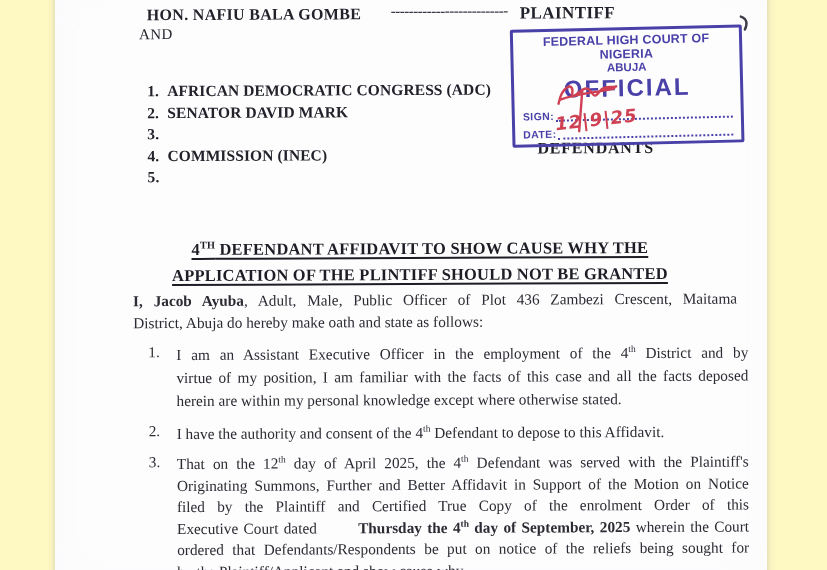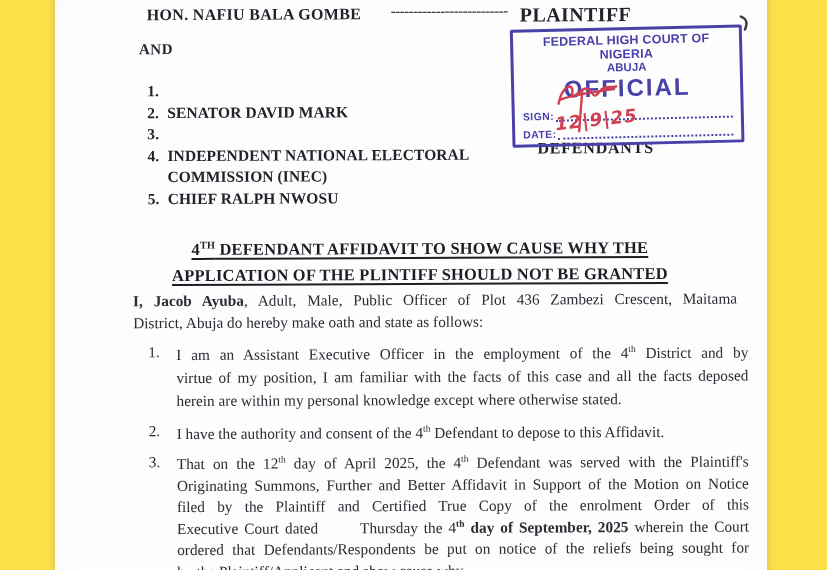--- a/index.html
+++ b/index.html
@@ -1,36 +1,36 @@
 <!DOCTYPE html>
 <html><head>
 <meta charset="utf-8">
 <style>
   html,body{margin:0;padding:0;}
   #photo{
     position:relative;width:827px;height:570px;overflow:hidden;
-    background:#fde047;
+    background:#fef9c3;
     font-family:"Liberation Serif","DejaVu Serif",serif;
   }
   #sheet{
     position:absolute;left:55px;top:-20px;width:712px;height:610px;
     background:#fdfdfe;
     box-shadow:0 0 7px rgba(90,90,110,.28), inset 0 0 40px rgba(250,250,252,.6);
   }
   #content{
     position:absolute;left:0;top:0;width:827px;height:570px;
     transform:rotate(-0.25deg);
     color:#26262e;
   }
   .abs{position:absolute;}
   
   #plaintiff-name{left:148px;top:5px;font-size:16px;font-weight:700;letter-spacing:.3px;color:#22222b;}
   #dash-leader{left:392px;top:3px;font-size:15px;font-weight:700;letter-spacing:-.5px;color:#3a3a44;}
-  #plaintiff-role{left:521px;top:4px;font-size:20px;font-weight:700;letter-spacing:.4px;color:#22222b;}
-  #and-label{left:140px;top:40px;font-size:15px;font-weight:700;letter-spacing:.5px;}
+  #plaintiff-role{left:521px;top:4px;font-size:17px;font-weight:700;letter-spacing:.4px;color:#22222b;}
+  #and-label{left:140px;top:25px;font-size:15px;font-weight:400;letter-spacing:.5px;}
   
   #defendants-list{left:148px;top:79px;width:380px;}
   .def-row{display:flex;font-size:15.5px;font-weight:700;line-height:21.5px;color:#22222b;letter-spacing:.1px;}
   .def-num{width:20px;flex:0 0 20px;}
   #defendants-role{left:538px;top:140px;font-size:16px;font-weight:700;letter-spacing:.8px;color:#1f1f28;}
   
   #stamp{
     left:512px;top:28px;width:232px;height:118px;
     border:3px solid #4a41a8;border-radius:2px;
     transform:rotate(-1.1deg);
@@ -76,42 +76,41 @@
   <div id="content">
 
     <div class="abs" id="plaintiff-name">HON. NAFIU BALA GOMBE</div>
     <div class="abs" id="dash-leader">--------------------------</div>
     <div class="abs" id="plaintiff-role">PLAINTIFF</div>
     <div class="abs" id="and-label">AND</div>
 
     <div class="abs" id="defendants-list">
         <div class="def-row">
           <span class="def-num">1.</span>
+          <div>
+            <div>AFRICAN DEMOCRATIC CONGRESS (ADC)</div>
+          </div>
         </div>
         <div class="def-row">
           <span class="def-num">2.</span>
           <div>
             <div>SENATOR DAVID MARK</div>
           </div>
         </div>
         <div class="def-row">
           <span class="def-num">3.</span>
         </div>
         <div class="def-row">
           <span class="def-num">4.</span>
           <div>
-            <div>INDEPENDENT NATIONAL ELECTORAL</div>
             <div>COMMISSION (INEC)</div>
           </div>
         </div>
         <div class="def-row">
           <span class="def-num">5.</span>
-          <div>
-            <div>CHIEF RALPH NWOSU</div>
-          </div>
         </div>
       </div>
     <div class="abs" id="defendants-role">DEFENDANTS</div>
 
     <div class="abs" id="stamp">
       <div class="stamp-center" id="stamp-court">FEDERAL HIGH COURT OF NIGERIA</div>
       <div class="stamp-center" id="stamp-city">ABUJA</div>
       <div class="stamp-center" id="stamp-official">OFFICIAL</div>
       <div class="stamp-row">
         <span class="lbl">SIGN:</span>
@@ -154,20 +153,20 @@
         <div class="ptxt">
           <div class="line"><span>I have the authority and consent of the 4</span><span class="supseg">th</span><span> Defendant to depose to this Affidavit.</span></div>
         </div>
       </div>
     <div class="abs bodytxt para" id="para-2">
         <span class="pnum">3.</span>
         <div class="ptxt">
           <div class="line j"><span>That on the 12</span><span class="supseg">th</span><span> day of April 2025, the 4</span><span class="supseg">th</span><span> Defendant was served with the Plaintiff's</span></div>
           <div class="line j"><span>Originating Summons, Further and Better Affidavit in Support of the Motion on Notice</span></div>
           <div class="line j"><span>filed by the Plaintiff and Certified True Copy of the enrolment Order of this</span></div>
-          <div class="line j"><span>Executive Court dated </span><span style="font-weight: 400; margin-left: 36px;">Thursday the 4</span><span class="supseg" style="font-weight: 700;">th</span><span style="font-weight: 700;"> day of September, 2025</span><span> wherein the Court</span></div>
+          <div class="line j"><span>Executive Court dated </span><span style="font-weight: 700; margin-left: 36px;">Thursday the 4</span><span class="supseg" style="font-weight: 700;">th</span><span style="font-weight: 700;"> day of September, 2025</span><span> wherein the Court</span></div>
           <div class="line j"><span>ordered that Defendants/Respondents be put on notice of the reliefs being sought for</span></div>
           <div class="line"><span>by the Plaintiff/Applicant and show cause why</span></div>
         </div>
       </div>
 
   </div>
 </div>
 
 </body></html>

